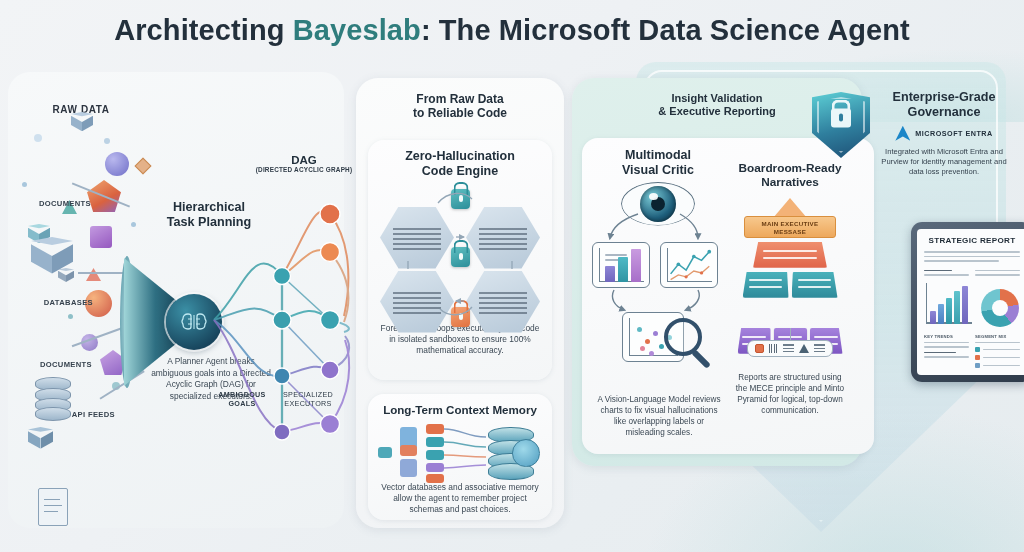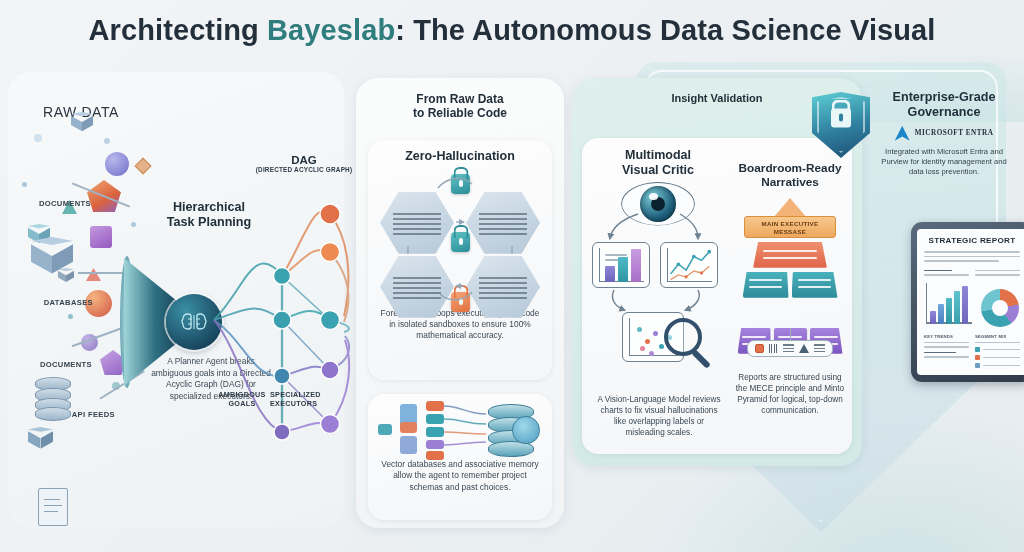--- a/index.html
+++ b/index.html
@@ -73,21 +73,21 @@
     text-align: center; font-weight: bold; font-size: 12.5px;
     line-height: 1.18; color: #22303c; padding-top: 9px;
   }
   .card-body {
     text-align: center; font-size: 8.4px; line-height: 1.35;
     color: #3b4854; padding: 0 10px; margin-top: 28px;
   }
 
   
   .kicker {
-    position: absolute; font-size: 14px; font-weight: normal;
+    position: absolute; font-size: 10px; font-weight: bold;
     letter-spacing: .6px; color: #2c3440; text-align: center;
   }
   .srclabel {
     position: absolute; font-size: 7.6px; font-weight: bold;
     letter-spacing: .35px; color: #36424e; text-align: right; width: 80px;
   }
   .ico { position: absolute; }
 
   
   .cube { position: relative; }
@@ -266,21 +266,21 @@
   .shield-lock::after {
     content:''; position:absolute; left:50%; top:5px; transform:translateX(-50%);
     width:4px; height:8px; background:#2f7f9e; border-radius:2px;
   }
   .entra-logo {
     width:15px; height:15px; background:#1b86c8;
     clip-path: polygon(50% 0, 100% 100%, 50% 72%, 0 100%);
   }
   .gov-title { font-size:12.6px; font-weight:bold; line-height:1.18; text-align:center; color:#22303c; }
   .gov-body  { font-size:7.6px; line-height:1.35; text-align:center; color:#36434f; }
-  .entra-text{ font-size:7.2px; font-weight:bold; letter-spacing:.5px; color:#22303c;font-family:Liberation Serif, serif; }
+  .entra-text{ font-size:7.2px; font-weight:bold; letter-spacing:.5px; color:#22303c; }
 
   
   .tablet {
     position:absolute; left:893px; top:222px; width:122px; height:160px;
     background: linear-gradient(160deg,#5a6a7c,#2f3b4a);
     border-radius:11px; padding:7px 6px;
     box-shadow:0 3px 10px rgba(40,60,80,.35);
     margin-left:18px;
   }
   .tablet-screen { width:100%; height:100%; background:#fbfcfd; border-radius:4px; padding:7px 7px; position:relative; }
@@ -299,21 +299,21 @@
 </style>
 </head>
 <body>
 
 <div class="bg-topo"></div>
 <div class="bg-shield"></div>
 <div class="bg-shield-ring"></div>
 <div class="bg-wave"></div>
 
 <div class="title">
-  <span>Architecting </span><span class="brand">Bayeslab</span><span>: The Autonomous Data Science Visual</span>
+  <span>Architecting </span><span class="brand">Bayeslab</span><span>: The Microsoft Data Science Agent</span>
 </div>
 
 <div class="panel" id="panel-left">
 
   <div class="kicker" style="left:18px; top:32px; width:110px;">RAW DATA</div>
 
   <div class="ico blob" style="left:26px;  top:62px;  width:8px;  height:8px;  background:#cfe0ee;"></div>
   <div class="ico blob" style="left:96px;  top:66px;  width:6px;  height:6px;  background:#bcd2e4;"></div>
   <div class="ico cube" style="left:63px;  top:40px;  width:22px; height:22px;">
       <div class="top"></div>
@@ -431,35 +431,36 @@
       <circle cx="126" cy="140" r="9.5" fill="#3aa2b0"></circle>
       <circle cx="126" cy="190" r="9" fill="#8f74cc"></circle>
       <circle cx="126" cy="244" r="9.5" fill="#9b7fd4"></circle>
     </g>
   </svg>
 
   <div style="position:absolute; left:200px; top:318px; width:68px; text-align:center; font-size:7.2px; font-weight:bold; letter-spacing:.3px; color:#2d3a46; line-height:1.3;">
     <div>AMBIGDOUS</div>
     <div>GOALS</div>
   </div>
-  <div style="position:absolute; left:262px; top:318px; width:76px; text-align:left; font-size:7.2px; font-weight:bold; letter-spacing:.3px; color:#2d3a46; line-height:1.3;">
+  <div style="position:absolute; left:262px; top:318px; width:76px; text-align:center; font-size:7.2px; font-weight:normal; letter-spacing:.3px; color:#2d3a46; line-height:1.3;">
     <div>SPECIALIZED</div>
     <div>EXECUTORS</div>
   </div>
 </div>
 
 <div class="panel" id="panel-code">
   <div class="panel-head">
     <div>From Raw Data</div>
     <div>to Reliable Code</div>
   </div>
 
   <div class="card" style="position:absolute; left:12px; top:62px; width:184px; height:240px;">
     <div class="card-title">
       <div>Zero-Hallucination</div>
+      <div>Code Engine</div>
     </div>
 
     <div style="position:relative; height:134px; margin-top:6px;">
       <div class="hexblk" style="left:12px;  top:22px;">
           <div class="code"></div>
         </div>
       <div class="hexblk" style="left:98px;  top:22px;">
           <div class="code"></div>
         </div>
       <div class="hexblk" style="left:12px;  top:86px;">
@@ -490,20 +491,21 @@
             <path d="M0 0 L6 3 L0 6 z" fill="#93a6b6"></path>
           </marker>
         </defs>
       </svg>
     </div>
 
     <div class="card-body" style="margin-top:4px;">Foreed ReAct loops executes Python code in isolated sandboxes to ensure 100% mathematical accuracy.</div>
   </div>
 
   <div class="card" style="position:absolute; left:12px; top:316px; width:184px; height:126px;">
+    <div class="card-title" style="font-size:11.6px;">Long-Term Context Memory</div>
 
     <div style="position:relative; height:58px; margin-top:4px;">
       <div class="memchip" style="left:10px; top:26px; width:14px; height:11px; background:#4ea8b8;"></div>
       <div class="memchip" style="left:32px; top:6px;  width:17px; height:22px; background:#7fb3dd;"></div>
       <div class="memchip" style="left:32px; top:24px; width:17px; height:11px; background:#e2805e;"></div>
       <div class="memchip" style="left:32px; top:38px; width:17px; height:18px; background:#8fa9d8;"></div>
       <div class="memchip" style="left:58px; top:3px;  width:18px; height:10px; background:#e2714a;"></div>
       <div class="memchip" style="left:58px; top:16px; width:18px; height:10px; background:#3aa2b0;"></div>
       <div class="memchip" style="left:58px; top:29px; width:18px; height:10px; background:#3aa2b0;"></div>
       <div class="memchip" style="left:58px; top:42px; width:18px; height:9px;  background:#9b7fd4;"></div>
@@ -527,23 +529,24 @@
       <div class="membrain"></div>
     </div>
 
     <div class="card-body" style="margin-top:3px;">Vector databases and associative memory allow the agent to remember project schemas and past choices.</div>
   </div>
 </div>
 
 <div class="panel" id="panel-insight">
   <div class="panel-head" style="font-size:11px;">
     <div>Insight Validation</div>
-  </div>
-
-  <div class="card" style="position:absolute; left:10px; top:60px; width:270px; height:316px;">
+    <div>&amp; Executive Reporting</div>
+  </div>
+
+  <div class="card" style="position:absolute; left:10px; top:60px; width:292px; height:316px;">
 
     <div style="position:absolute; left:6px; top:8px; width:140px;">
       <div class="card-title" style="padding-top:2px;">
         <div>Multimodal</div>
         <div>Visual Critic</div>
       </div>
 
       <div style="position:relative; height:36px; margin-top:8px;">
         <div class="eye" style="left:33px; top:-4px;">
           <div class="iris">

